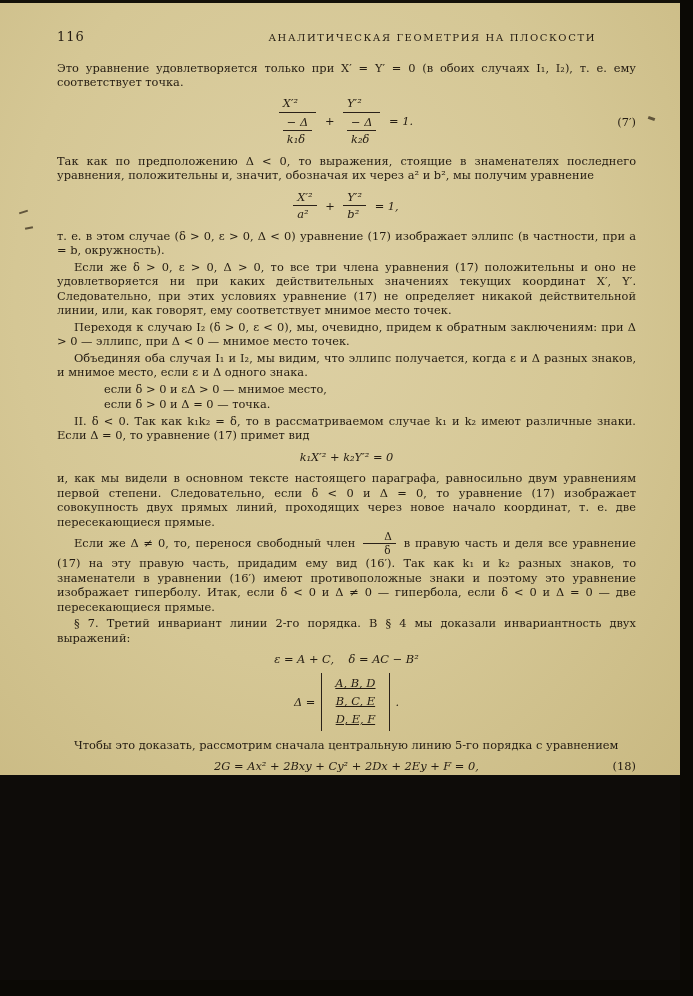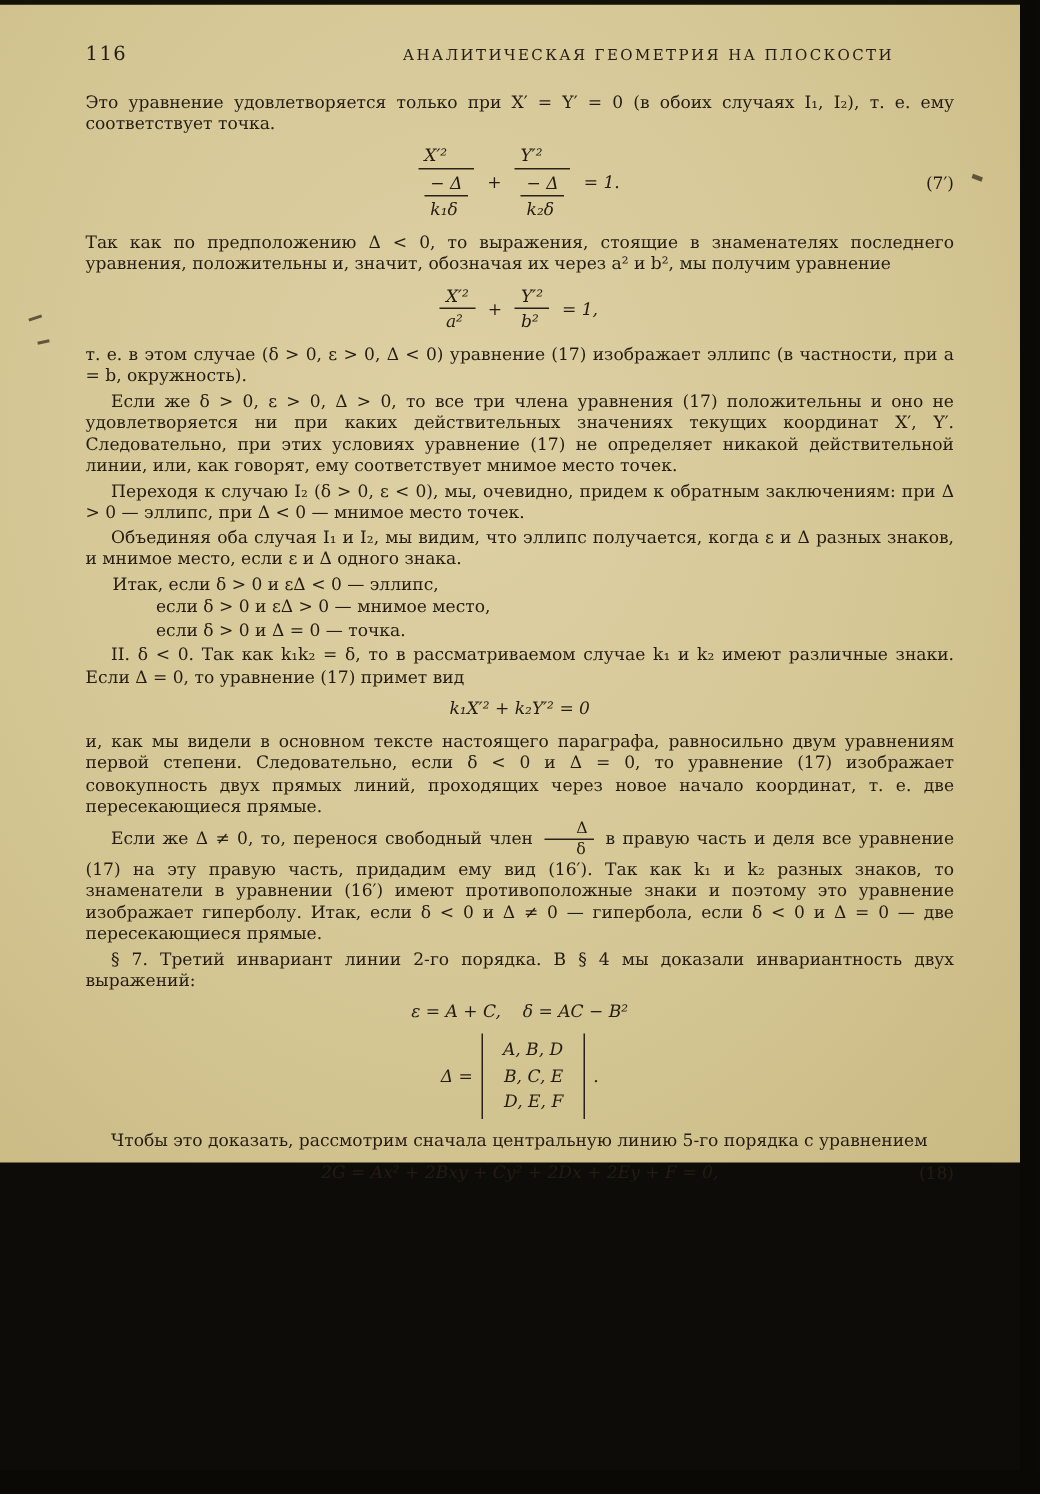--- a/index.html
+++ b/index.html
@@ -43,21 +43,21 @@
   .frac { display:inline-block; vertical-align:middle; text-align:left; margin:0 2px; }
   .fnum { display:block; padding:0 4px 1px; border-bottom:1px solid #2a2119; }
   .fden { display:block; padding:1px 4px 0; }
   .frac .frac { margin:1px 0 0; }
   .frac.inline { font-size:10.5px; line-height:1.05; margin:0 3px; }
   .op { display:inline-block; vertical-align:middle; margin:0 3px; }
 
   .det-wrap { display:inline-flex; align-items:center; font-style:italic; }
   .det-rows {
     display:inline-block; border-left:1.3px solid #2a2119; border-right:1.3px solid #2a2119;
-    padding:2px 13px; margin:0 6px; text-align:right;
+    padding:2px 13px; margin:0 6px; text-align:center;text-decoration:underline;
   }
   .det-rows span { display:block; line-height:1.55; }
 
   .speck { position:absolute; background:#3a2f1e; opacity:.75; }
   .speck.s1 { left:19px; top:211px; width:9px; height:2px; transform:rotate(-18deg); }
   .speck.s2 { left:25px; top:227px; width:8px; height:2px; transform:rotate(-12deg); }
   .speck.s3 { left:648px; top:117px; width:7px; height:3px; transform:rotate(20deg); }
 </style>
 </head>
 <body>
@@ -99,21 +99,20 @@
         <span class="fden">b²</span>
       </span>
       <span class="op">= 1,</span>
     </div>
 
     <p>т. е. в этом случае (δ &gt; 0, ε &gt; 0, Δ &lt; 0) уравнение (17) изображает эллипс (в частности, при a = b, окружность).</p>
     <p class="ind">Если же δ &gt; 0, ε &gt; 0, Δ &gt; 0, то все три члена уравнения (17) положительны и оно не удовлетворяется ни при каких действительных значениях текущих координат X′, Y′. Следовательно, при этих условиях уравнение (17) не определяет никакой действительной линии, или, как говорят, ему соответствует мнимое место точек.</p>
     <p class="ind">Переходя к случаю I₂ (δ &gt; 0, ε &lt; 0), мы, очевидно, придем к обратным заключениям: при Δ &gt; 0 — эллипс, при Δ &lt; 0 — мнимое место точек.</p>
     <p class="ind">Объединяя оба случая I₁ и I₂, мы видим, что эллипс получается, когда ε и Δ разных знаков, и мнимое место, если ε и Δ одного знака.</p>
 
-    <p class="eqlist">Итак, если δ &gt; 0 и εΔ &lt; 0 — эллипс,</p>
     <p class="eqlist shift">если δ &gt; 0 и εΔ &gt; 0 — мнимое место,</p>
     <p class="eqlist shift">если δ &gt; 0 и Δ = 0 — точка.</p>
 
     <p class="ind">II. δ &lt; 0. Так как k₁k₂ = δ, то в рассматриваемом случае k₁ и k₂ имеют различные знаки. Если Δ = 0, то уравнение (17) примет вид</p>
 
     <div class="formula">
       <span>k₁X′² + k₂Y′² = 0</span>
     </div>
 
     <p>и, как мы видели в основном тексте настоящего параграфа, равносильно двум уравнениям первой степени. Следовательно, если δ &lt; 0 и Δ = 0, то уравнение (17) изображает совокупность двух прямых линий, проходящих через новое начало координат, т. е. две пересекающиеся прямые.</p>

